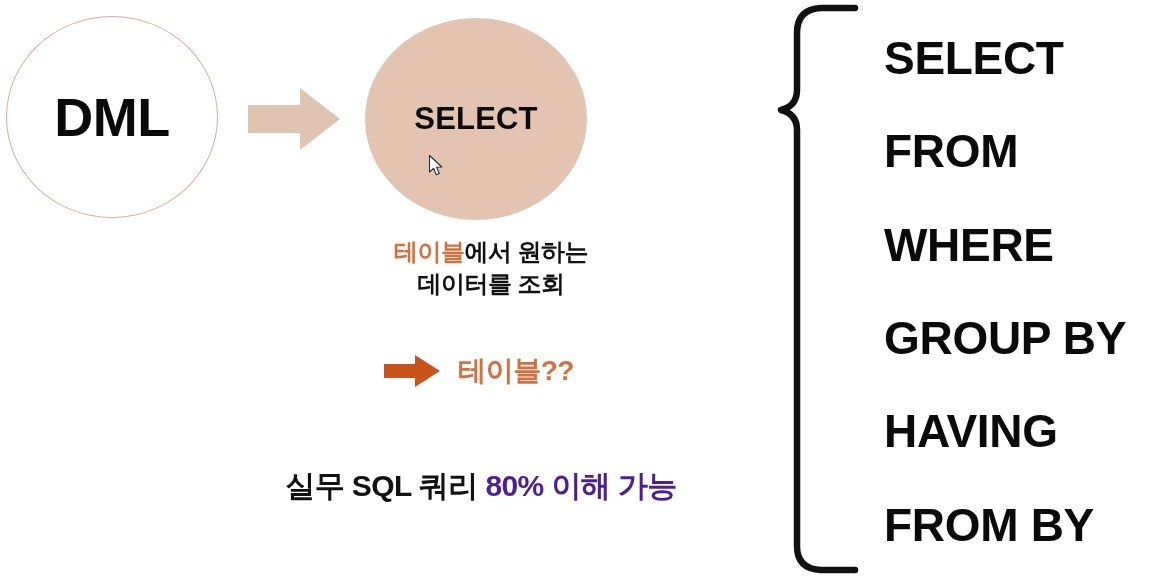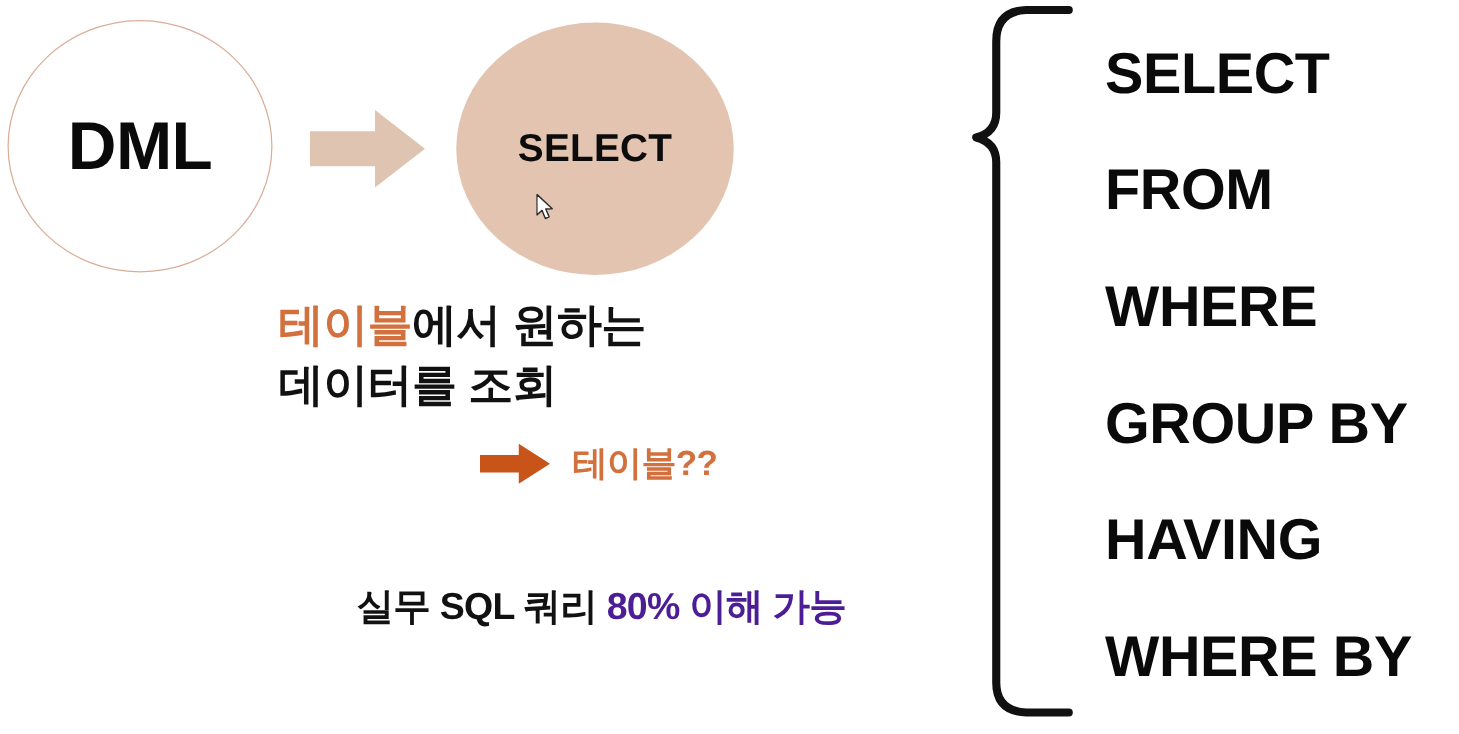--- a/index.html
+++ b/index.html
@@ -84,25 +84,25 @@
     position: absolute;
     left: 429px;
     top: 155px;
     width: 16px;
     height: 22px;
   }
 
   
   .desc-block {
     position: absolute;
-    left: 223px;
+    left: 240px;
     top: 236px;
     width: 502px;
-    text-align: left;
-    font-size: 36px;
+    text-align: center;
+    font-size: 24px;
     font-weight: 700;
     line-height: 1.33;
     color: #111111;
     letter-spacing: -0.5px;
   }
   .hl-orange { color: #d2713e; }
 
   .question-line {
     position: absolute;
     left: 228px;
@@ -207,16 +207,16 @@
       <path d="M120 8 L86 8 Q62 9 62 33 L62 90 Q62 106 46 110 Q62 114 62 130 L62 546 Q62 569 86 570 L120 570" fill="none" stroke="#111111" stroke-width="6.5" stroke-linecap="round" stroke-linejoin="round"></path>
     </svg>
   </div>
 
   <div class="clause-list">
     <div class="clause-item" style="top:35px">SELECT</div>
     <div class="clause-item" style="top:128px">FROM</div>
     <div class="clause-item" style="top:222px">WHERE</div>
     <div class="clause-item" style="top:408px">HAVING</div>
     <div class="clause-item" style="top:315px">GROUP BY</div>
-    <div class="clause-item" style="top:502px">WHERE BY</div>
+    <div class="clause-item" style="top:502px">FROM BY</div>
   </div>
 
 </div>
 
 </body></html>

